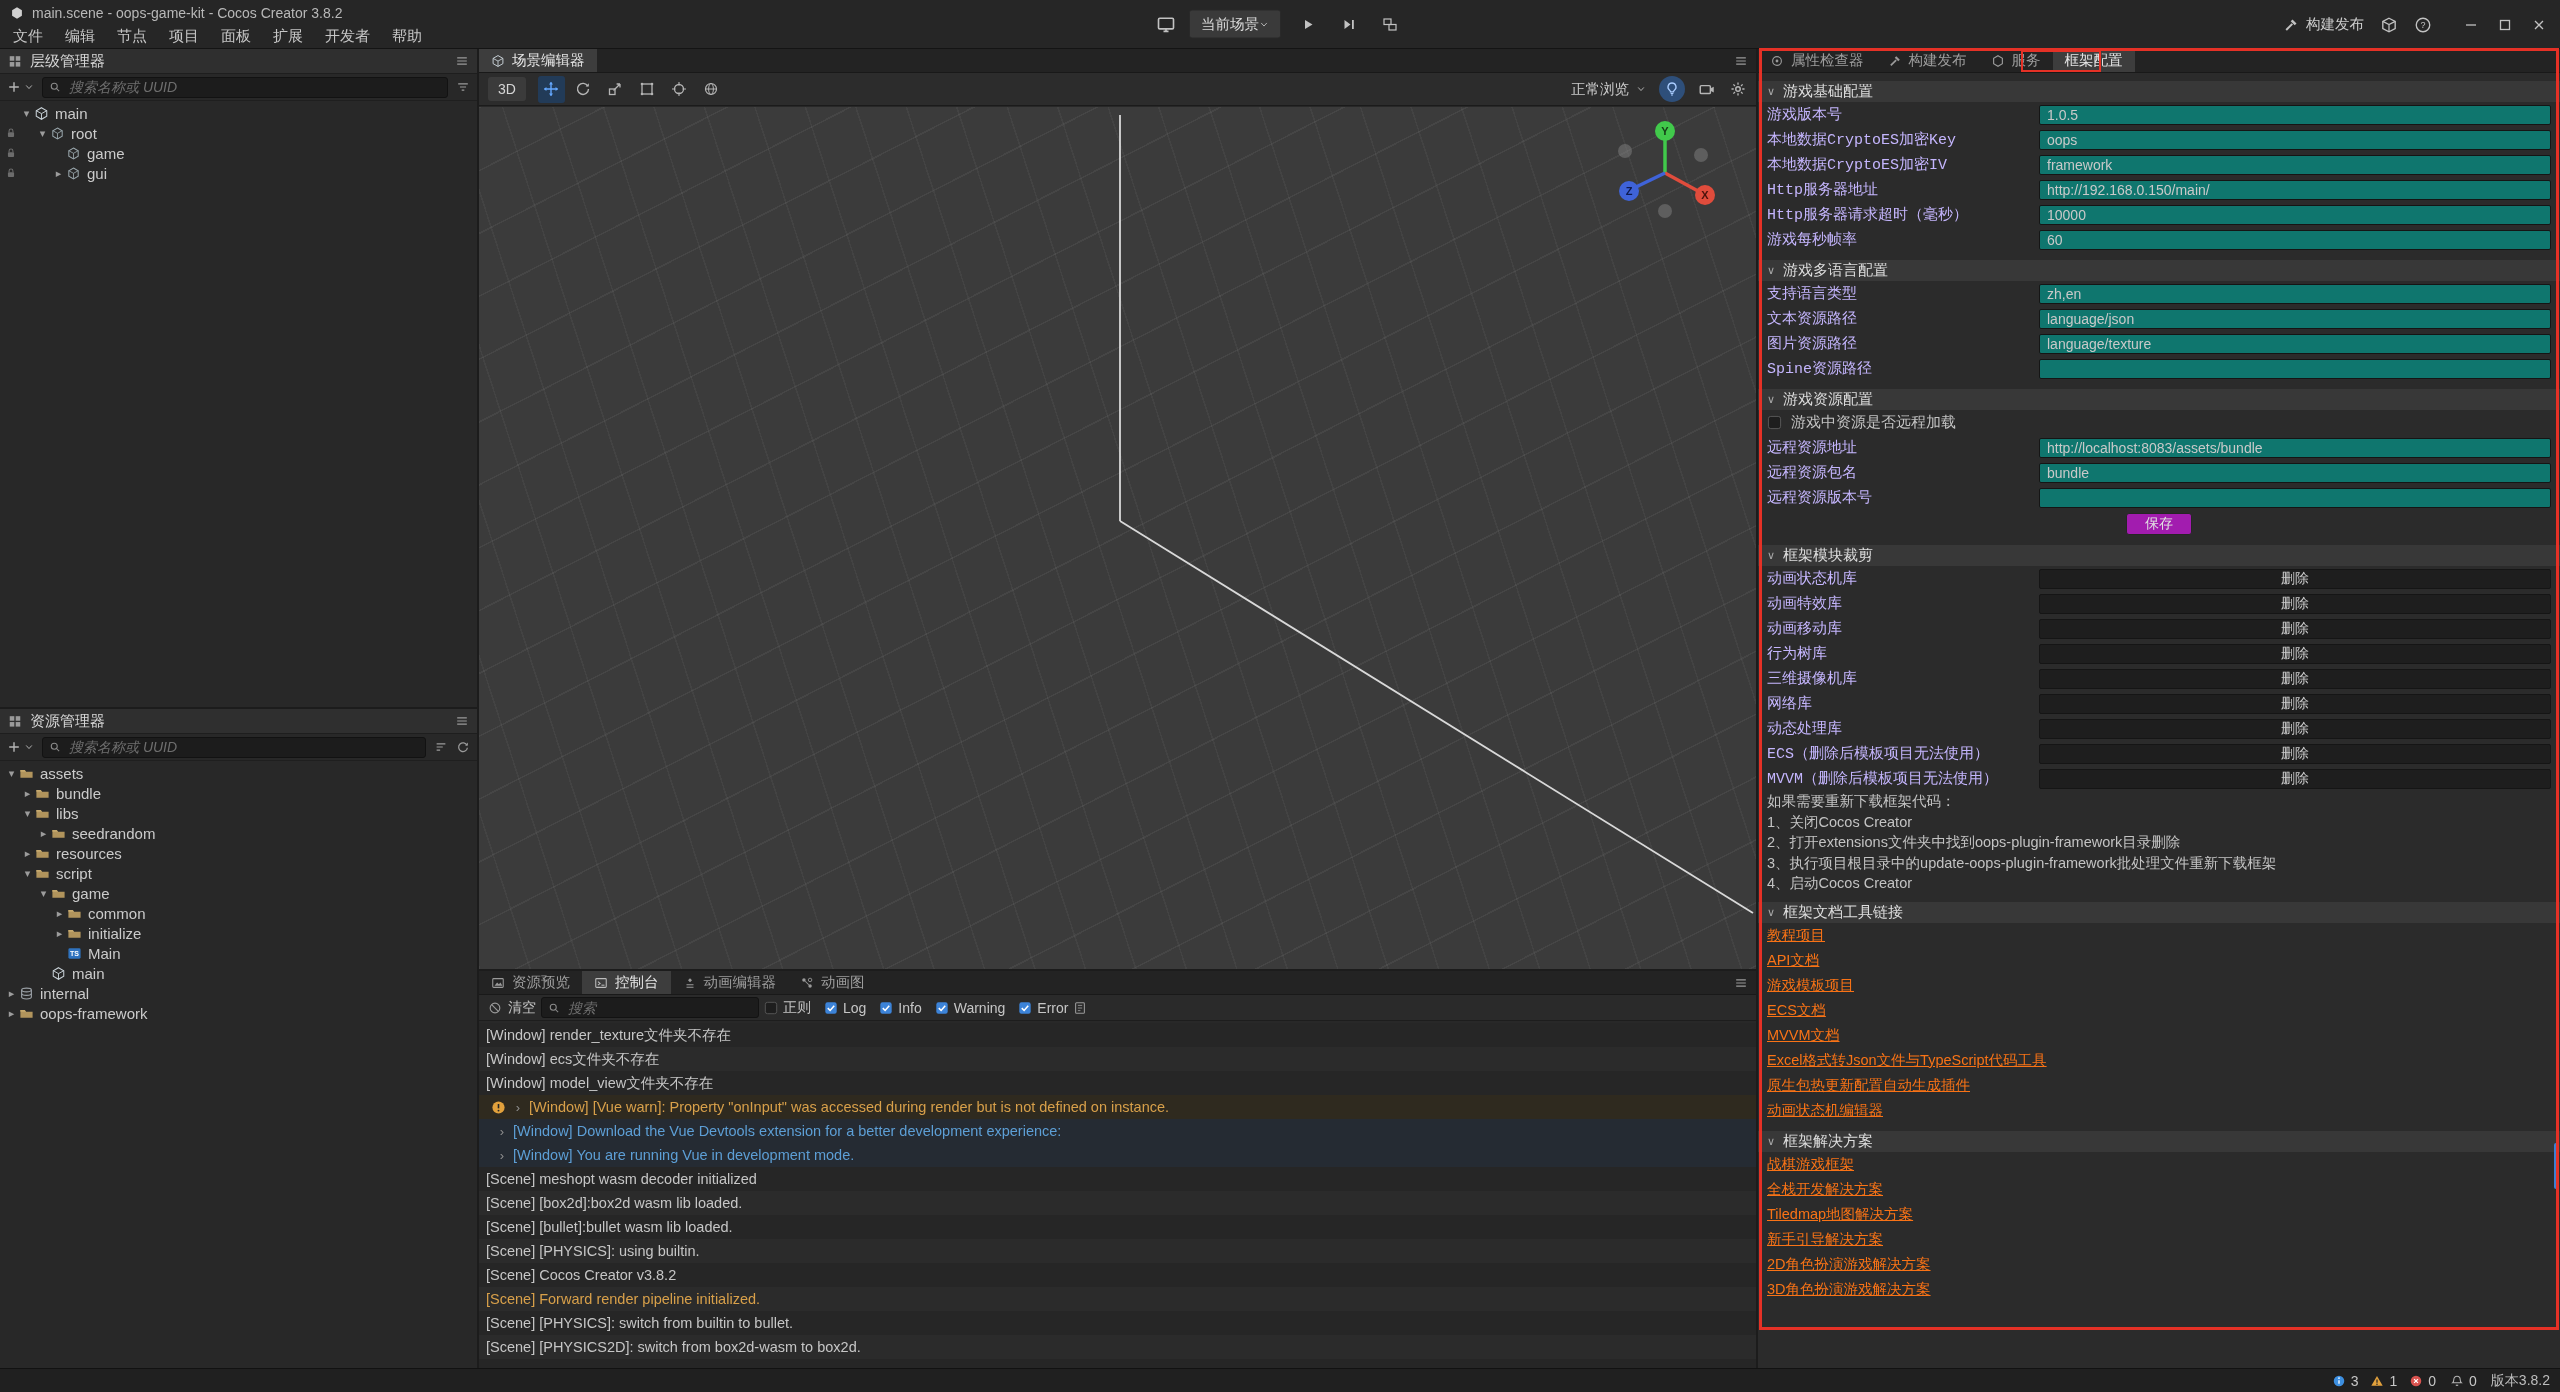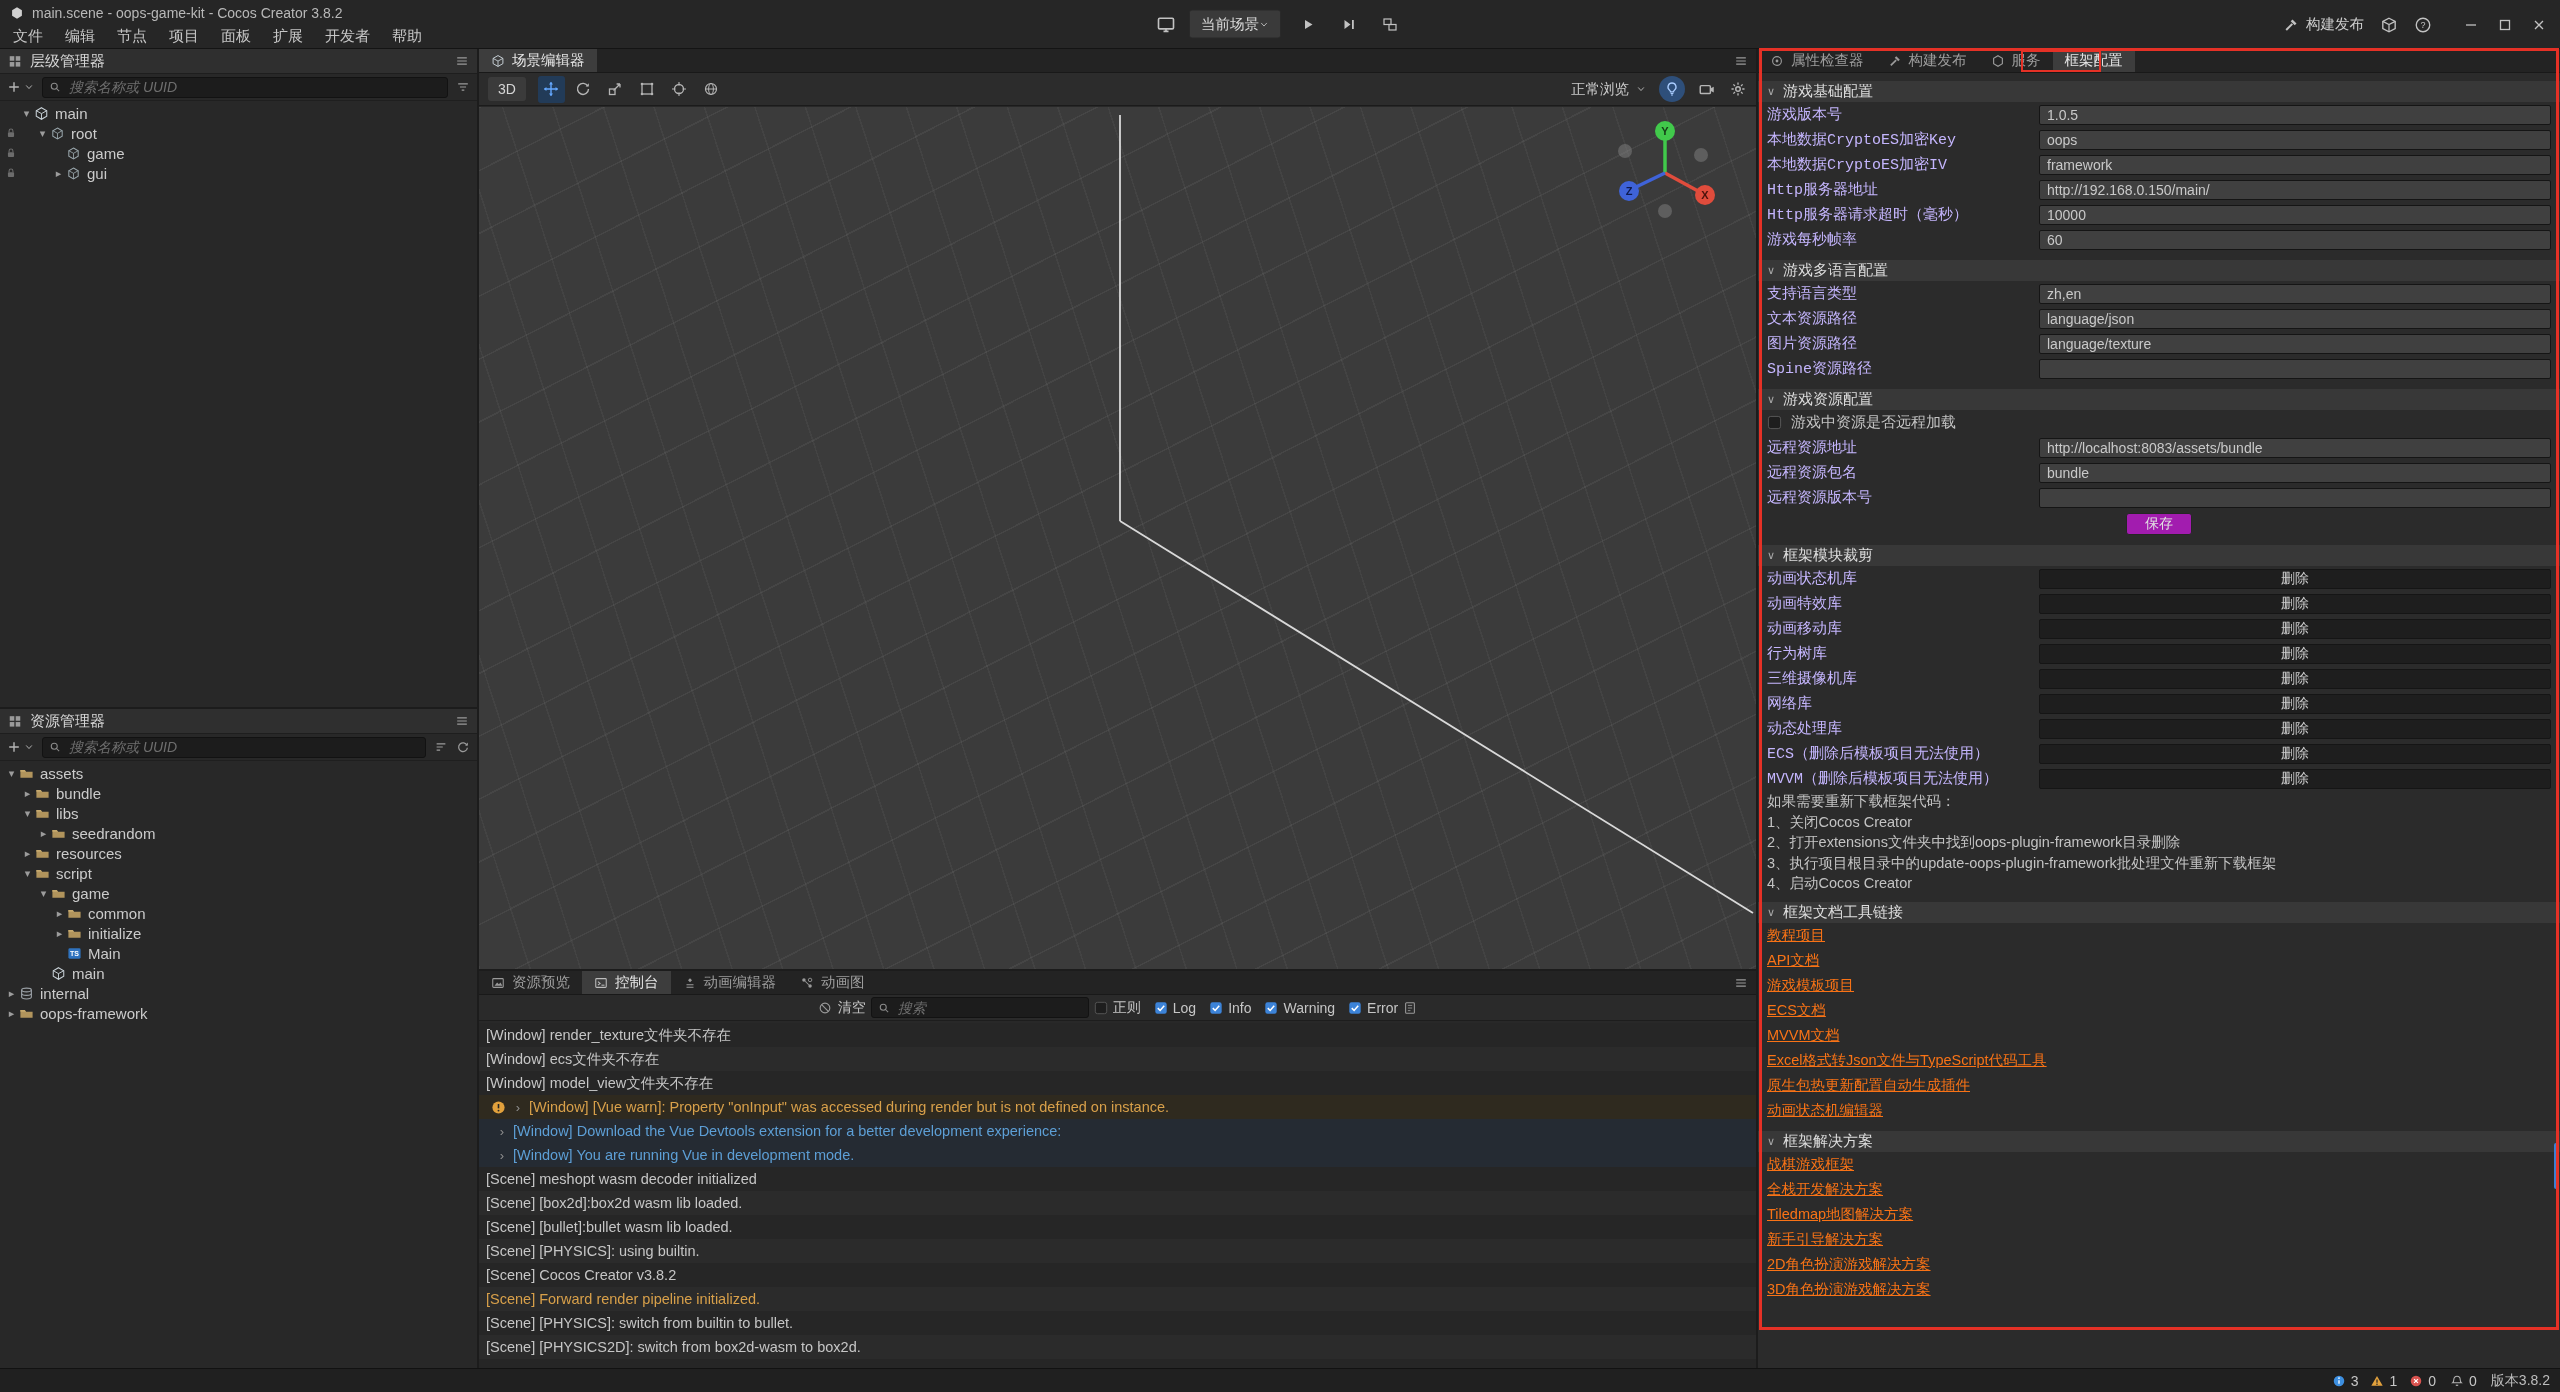--- a/index.html
+++ b/index.html
@@ -63,21 +63,21 @@
   .scene-toolbar-right{margin-left:auto;display:flex;align-items:center;gap:13px;}
   .view-mode{display:flex;align-items:center;gap:7px;color:#c9c9c9;font-size:14.5px;}
   .bulb-btn{width:26px;height:26px;border-radius:50%;background:#2e4f7a;display:flex;align-items:center;justify-content:center;}
   .viewport{position:absolute;left:0;top:58px;right:0;bottom:0;background-color:#3b3b3b;
     background-image:repeating-linear-gradient(153deg, rgba(215,215,215,.065) 0 1.5px, transparent 1.5px 56px),
                      repeating-linear-gradient(72deg, rgba(215,215,215,.05) 0 1.5px, transparent 1.5px 48px);}
   .axis-lines{position:absolute;left:0;top:0;width:100%;height:100%;}
   .gizmo{position:absolute;right:36px;top:8px;width:110px;height:110px;}
 
   
-  .console-toolbar{height:26px;background:#2a2a2a;border-bottom:1px solid #1d1d1d;display:flex;align-items:center;gap:5px;padding:0 9px;box-sizing:border-box;justify-content:center;}
+  .console-toolbar{height:26px;background:#2a2a2a;border-bottom:1px solid #1d1d1d;display:flex;align-items:center;gap:5px;padding:0 9px;box-sizing:border-box;}
   .clear-btn{display:flex;align-items:center;gap:6px;color:#c3c3c3;font-size:14px;}
   .console-search{flex:0 0 175px;}
   .filter{display:flex;align-items:center;gap:5px;}
   .filter .ic{width:14px;height:14px;}
   .filter-label{font-size:14px;color:#c6c6c6;}
   .log-list{position:absolute;left:0;right:0;top:52px;bottom:0;background:#262626;overflow:hidden;}
   .log-row{height:24px;display:flex;align-items:center;font-size:14.5px;color:#c6c6c6;padding-left:7px;box-sizing:border-box;white-space:nowrap;overflow:hidden;}
   .log-row:nth-child(even){background:#2b2b2b;}
   .log-row.warning{background:#2f2a1f;color:#d8a04a;}
   .log-row.warning-text{color:#d8a04a;}
@@ -88,21 +88,21 @@
 
   
   .insp-body{position:absolute;left:0;top:24px;right:0;bottom:0;overflow:hidden;}
   .insp-sec{margin-top:8px;}
   .sec-header{height:21px;background:#383838;display:flex;align-items:center;gap:8px;padding:0 9px;}
   .sec-chev{color:#a8a8a8;font-size:11px;}
   .sec-title{font-size:15px;color:#dedede;}
   .insp-row{min-height:25px;display:flex;align-items:center;padding:0 9px;box-sizing:border-box;}
   .insp-label{flex:0 0 272px;font-size:15px;color:#c4b5fd;white-space:nowrap;overflow:hidden;font-family:Liberation Mono, monospace;}
   .insp-value{flex:1;display:flex;}
-  .insp-input{width:100%;height:20px;background:#404040;border:1px solid #151515;border-radius:2px;color:#c9c9c9;font-size:14px;padding:0 7px;box-sizing:border-box;outline:none;font-family:inherit;}
+  .insp-input{width:100%;height:20px;background:#0f766e;border:1px solid #151515;border-radius:2px;color:#c9c9c9;font-size:14px;padding:0 7px;box-sizing:border-box;outline:none;font-family:inherit;}
   .cb-wrap{display:inline-flex;width:15px;height:15px;margin-right:9px;}
   .cb-label{font-size:15px;color:#c3c3c3;}
   .save-row{justify-content:center;height:27px;}
   .save-btn{height:22px;background:#a21caf;border:1px solid #262626;border-radius:3px;color:#e2e2e2;font-size:14px;font-family:Liberation Serif, serif;padding:0 18px;}
   .delete-bar{width:100%;height:20px;background:#1e1e1e;border:1px solid #151515;border-radius:2px;color:#cdcdcd;font-size:14px;font-family:inherit;display:flex;align-items:center;justify-content:center;cursor:pointer;}
   .text-row{padding:0 9px;font-size:14.5px;color:#c3c3c3;line-height:20.5px;}
   .link-row{height:25px;display:flex;align-items:center;padding:0 9px;}
   .link{font-size:14.5px;color:#f97316;text-decoration:underline;cursor:pointer;}
   .insp-scrollthumb{position:absolute;right:1px;top:1094px;width:5px;height:46px;border-radius:2px;background:#3e7fd1;}
 

